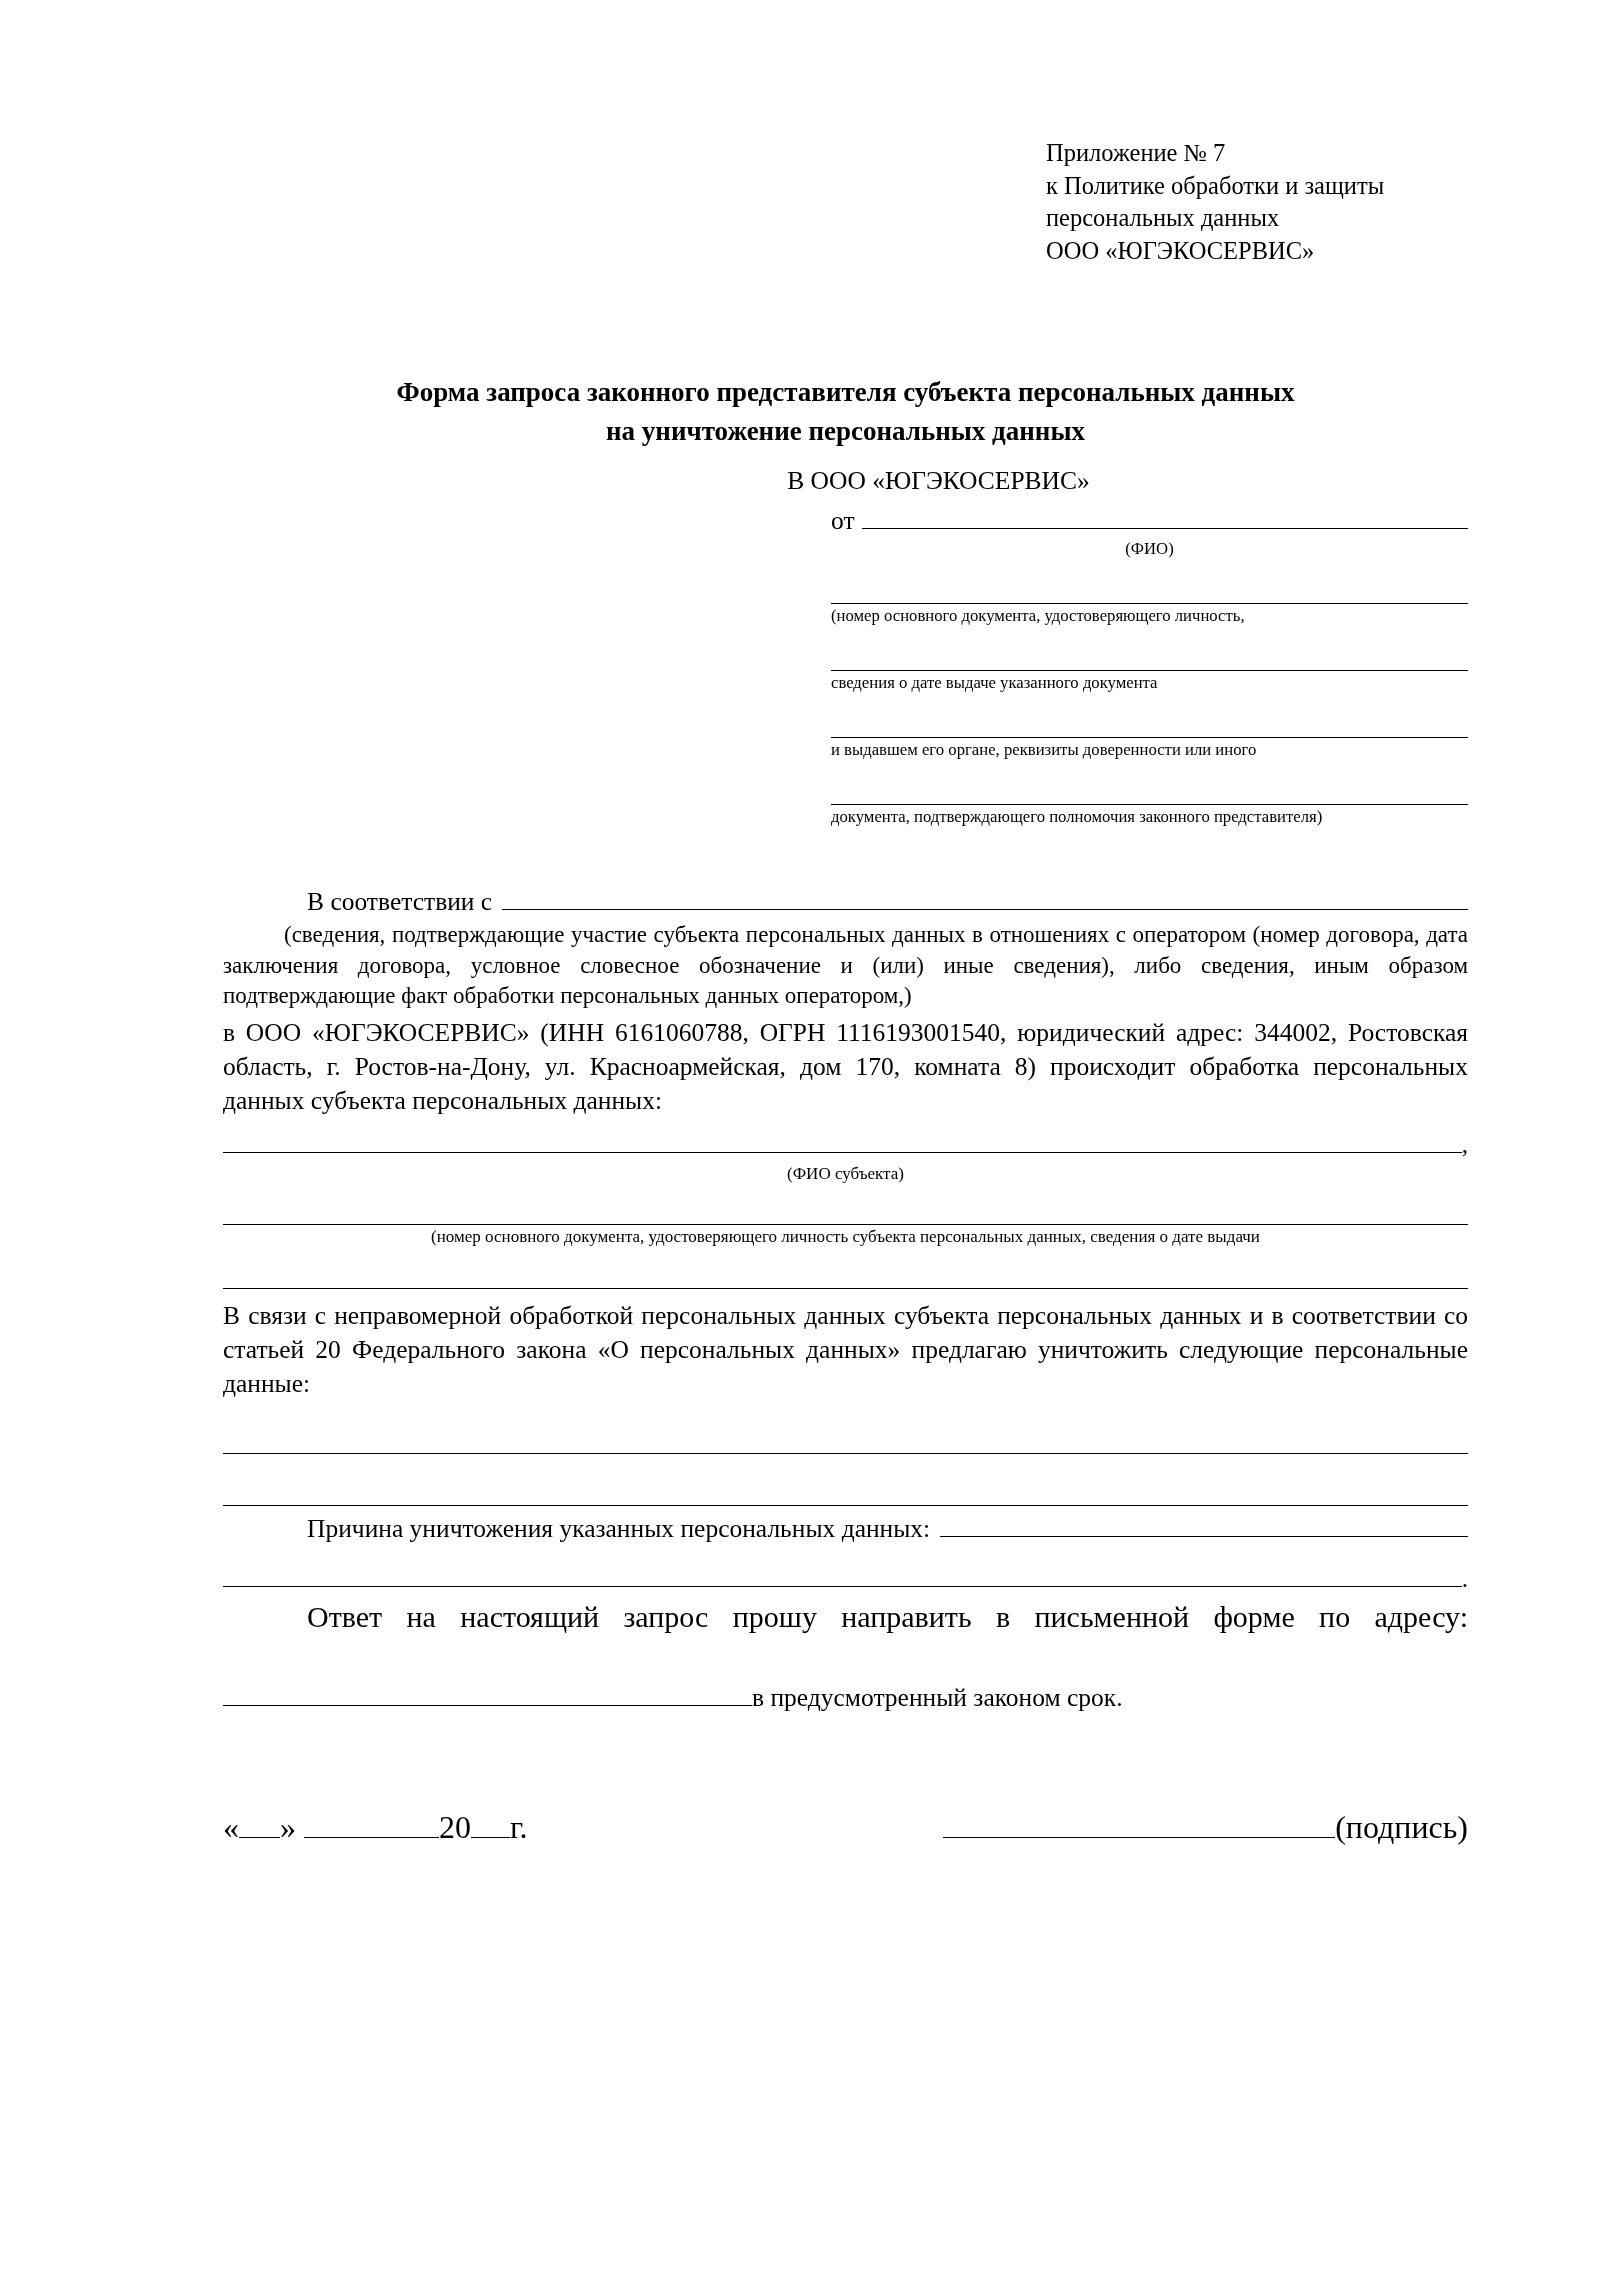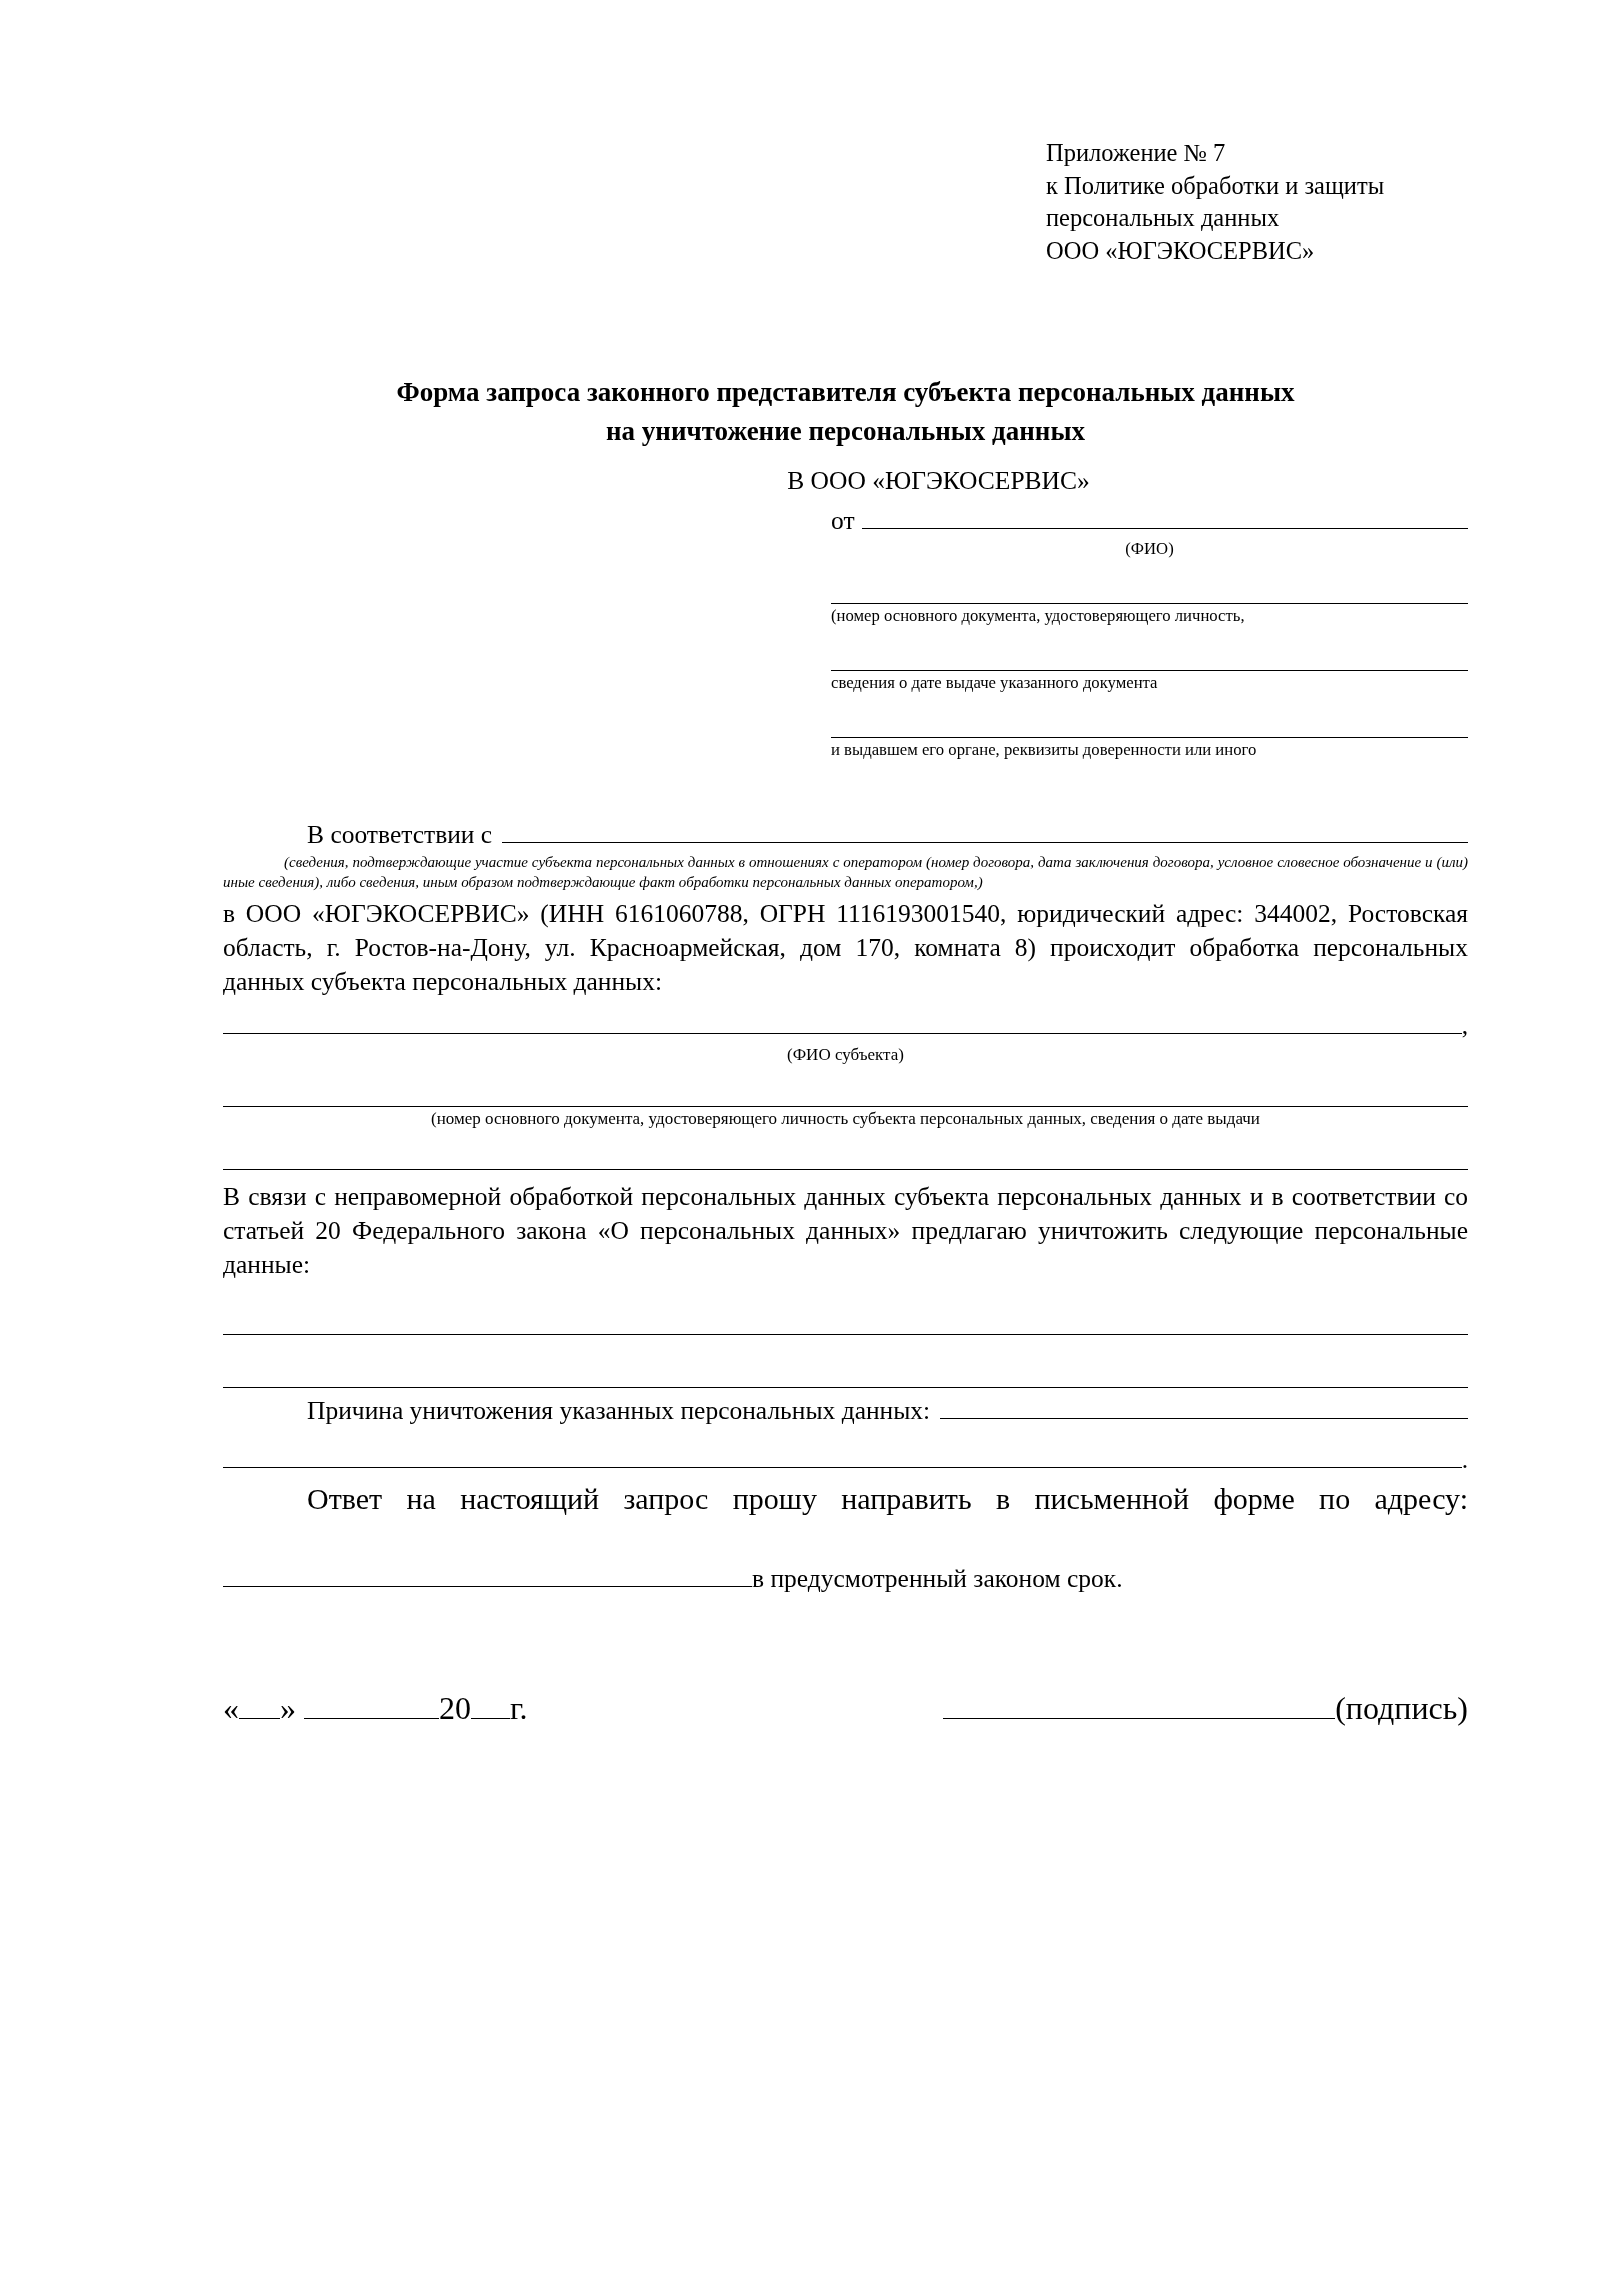--- a/index.html
+++ b/index.html
@@ -94,25 +94,24 @@
     margin-top: 55px;
     font-size: 25.5px;
     line-height: 1.32;
   }
   .inline-row {
     display: flex;
     align-items: baseline;
   }
   .indent { display: inline-block; width: 84px; }
   .small-note {
-    font-size: 15px;
+    font-size: 23px;
     line-height: 1.33;
     text-align: justify;
     margin-top: 1px;
-    font-style: italic;
   }
   .small-note .first { display: inline-block; width: 61px; }
   p.just {
     margin: 0;
     text-align: justify;
     font-size: 25.5px;
     line-height: 1.34;
   }
   .full-rule {
     border-bottom: 1.6px solid #000;
@@ -248,20 +247,24 @@
       <div class="field-block">
         <div class="field-line"></div>
         <div class="caption">сведения о дате выдаче указанного документа</div>
       </div>
 
       <div class="field-block">
         <div class="field-line"></div>
         <div class="caption">и выдавшем его органе, реквизиты доверенности или иного</div>
       </div>
 
+      <div class="field-block">
+        <div class="field-line"></div>
+        <div class="caption">документа, подтверждающего полномочия законного представителя)</div>
+      </div>
     </div>
 
     <div class="body-sec">
 
       <div class="inline-row">
         <span class="indent"></span>
         <span>В соответствии с</span>
         <span class="rule" style="margin-left:9.8px;"></span>
       </div>
 

